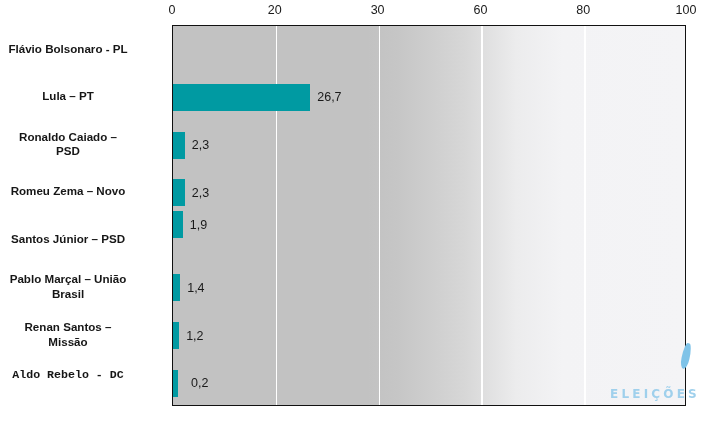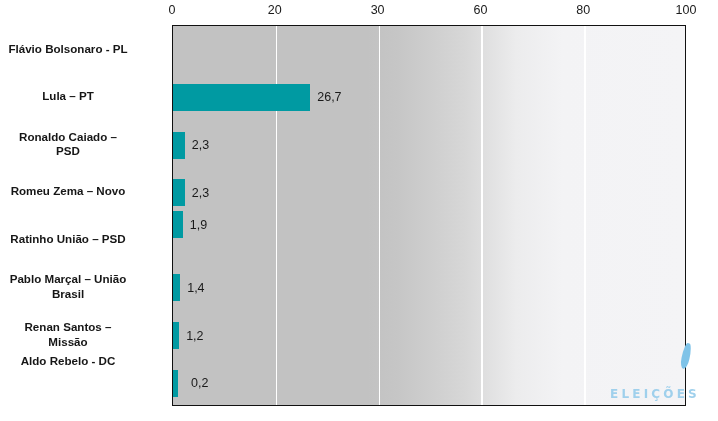--- a/index.html
+++ b/index.html
@@ -195,31 +195,31 @@
         <div class="cat-label-inner">Lula – PT</div>
       </div>
       <div class="cat-label-wrap" style="top: 120.25px; height: 47.625px;">
         <div class="cat-label-inner">Ronaldo Caiado –
 PSD</div>
       </div>
       <div class="cat-label-wrap" style="top: 167.875px; height: 47.625px;">
         <div class="cat-label-inner">Romeu Zema – Novo</div>
       </div>
       <div class="cat-label-wrap" style="top: 215.5px; height: 47.625px;">
-        <div class="cat-label-inner">Ratinho União – PSD</div>
+        <div class="cat-label-inner">Santos Júnior – PSD</div>
       </div>
       <div class="cat-label-wrap" style="top: 263.125px; height: 47.625px;">
         <div class="cat-label-inner">Pablo Marçal – União
 Brasil</div>
       </div>
       <div class="cat-label-wrap" style="top: 310.75px; height: 47.625px;">
         <div class="cat-label-inner">Renan Santos –
 Missão</div>
       </div>
-      <div class="cat-label-wrap" style="top: 337px; height: 47.625px;">
+      <div class="cat-label-wrap" style="top: 351px; height: 47.625px; font-family: Liberation Mono, monospace;">
         <div class="cat-label-inner">Aldo Rebelo - DC</div>
       </div>
     </div>
 
   <div class="watermark">
     <div class="wm-accent"></div>
     <div class="wm-sub">ELEIÇÕES</div>
   </div>
 
 </div>

